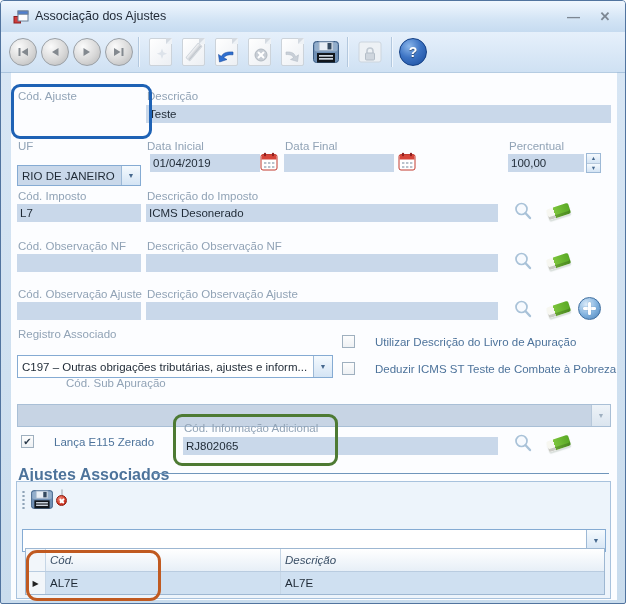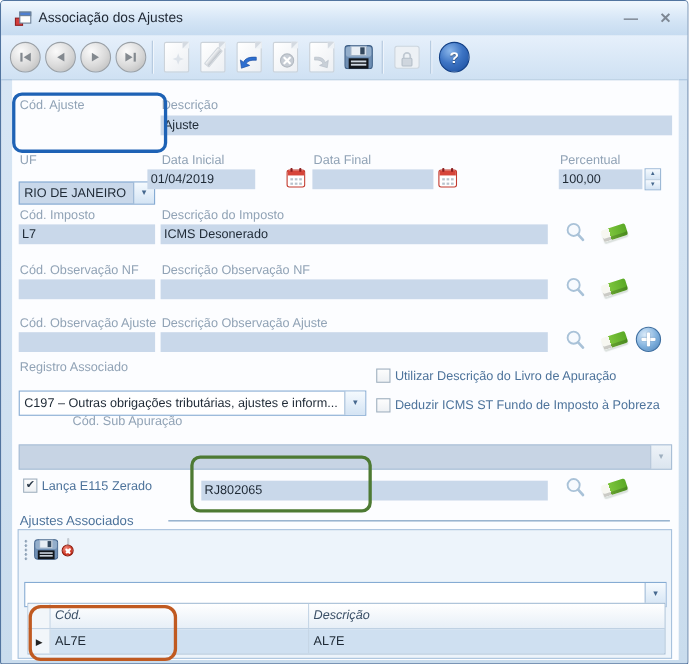--- a/index.html
+++ b/index.html
@@ -62,26 +62,26 @@
   .eraser-wrap{position:absolute;width:26px;height:22px;}
   .eraser{position:absolute;left:1px;top:6px;width:23px;height:11px;transform:rotate(-18deg);
     background:linear-gradient(90deg,#f7f7f1 0 32%,#7cc43c 32%,#5aa926);
     border-radius:2px;box-shadow:inset 0 -3px 0 rgba(0,0,0,.18),0 2px 1px rgba(120,140,120,.25);}
   .plus{position:absolute;width:23px;height:23px;border-radius:50%;
     background:radial-gradient(circle at 35% 30%,#dcecfa,#7fb0dd 55%,#4a7fb5);
     border:1px solid #3f6fa0;box-sizing:border-box;}
   .plus i{position:absolute;background:#fff;border-radius:1px;box-shadow:0 0 1px #3f6fa0;}
   .plus i.h{left:4px;top:9px;width:13px;height:3px;}
   .plus i.v{left:9px;top:4px;width:3px;height:13px;}
-  .chk{position:absolute;display:flex;align-items:center;gap:4px;white-space:nowrap;}
+  .chk{position:absolute;display:flex;align-items:center;gap:20px;white-space:nowrap;}
   .cb{width:13px;height:13px;box-sizing:border-box;border:1px solid #9fb0bf;
     background:linear-gradient(180deg,#fdfdfd,#eef1f4);display:flex;align-items:center;justify-content:center;
     font-size:10px;color:#2b3a4a;line-height:1;}
   .cb-lbl{color:#4d739b;}
-  .grp-title{position:absolute;font-weight:normal;color:#4d739b;font-size:12px;white-space:nowrap;}
+  .grp-title{position:absolute;font-weight:bold;color:#4d739b;font-size:16px;white-space:nowrap;}
   .grp-line{position:absolute;height:1px;background:#6f95bb;}
   .panel{position:absolute;border:1px solid #a8c2dd;background:#edf4fb;box-sizing:border-box;}
   .grip{position:absolute;width:3px;height:20px;
     background-image:radial-gradient(circle,#8fa3b8 1px,transparent 1.3px);background-size:3px 4px;}
   .grid{position:absolute;border:1px solid #9db7d2;background:#fff;box-sizing:border-box;}
   .g-hrow{display:flex;height:23px;background:linear-gradient(180deg,#ffffff,#e7eff7);
     border-bottom:1px solid #b9cce0;color:#3a4f66;box-sizing:border-box;font-style:italic;}
   .g-row{display:flex;height:22px;background:#cfe0f1;color:#1e2935;}
   .g-cell{box-sizing:border-box;border-right:1px solid #c6d6e6;padding:0 4px;display:flex;align-items:center;
     white-space:nowrap;overflow:hidden;}
@@ -197,29 +197,29 @@
     <div class="tb-sep"></div>
     <div class="help">
       <span>?</span>
     </div>
   </div>
 
   <div class="content"></div>
 
   <span class="lbl" style="left:17px;top:89px;">Cód. Ajuste</span>
   <span class="lbl" style="left:146px;top:89px;">Descrição</span>
-  <div class="fld" style="left:145px;top:104px;width:465px;">Ajuste</div>
+  <div class="fld" style="left:145px;top:104px;width:465px;">Teste</div>
 
   <span class="lbl" style="left:17px;top:139px;">UF</span>
   <div class="combo filled" style="left:16px;top:152px;width:124px;height:21px;">
     <span class="val">RIO DE JANEIRO</span>
     <span class="btn">▼</span>
   </div>
   <span class="lbl" style="left:146px;top:139px;">Data Inicial</span>
-  <div class="fld" style="left:133px;top:153px;width:98px;">01/04/2019</div>
+  <div class="fld" style="left:149px;top:153px;width:110px;">01/04/2019</div>
   <span class="icbtn" style="left:259px;top:151px;">
     <svg width="18" height="19" viewBox="0 0 18 19">
       <rect x="1" y="2.5" width="16" height="15.5" rx="2" fill="#fff" stroke="#c23a2e"></rect>
       <rect x="1.6" y="3" width="14.8" height="4.5" fill="#d6453a"></rect>
       <rect x="4" y="0.8" width="2" height="3.4" rx="0.8" fill="#8c1f1f"></rect>
       <rect x="12" y="0.8" width="2" height="3.4" rx="0.8" fill="#8c1f1f"></rect>
       <g fill="#b8c2cc">
           <rect x="4" y="10" width="2.4" height="2"></rect>
           <rect x="8" y="10" width="2.4" height="2"></rect>
           <rect x="12" y="10" width="2.4" height="2"></rect>
@@ -305,33 +305,34 @@
     <span class="val">C197 – Outras obrigações tributárias, ajustes e inform...</span>
     <span class="btn">▼</span>
   </div>
 
   <div class="chk" style="left:341px;top:334px;">
     <span class="cb"></span>
     <span class="cb-lbl">Utilizar Descrição do Livro de Apuração</span>
   </div>
   <div class="chk" style="left:341px;top:361px;">
     <span class="cb"></span>
-    <span class="cb-lbl">Deduzir ICMS ST Fundo de Imposto à Pobreza</span>
+    <span class="cb-lbl">Deduzir ICMS ST Teste de Combate à Pobreza</span>
   </div>
 
   <span class="lbl" style="left:17px;top:376px;margin-left:48px;">Cód. Sub Apuração</span>
   <div class="combo disabled" style="left:16px;top:391px;width:594px;height:23px;">
     <span class="val"></span>
     <span class="btn">▼</span>
   </div>
 
   <div class="chk" style="left:20px;top:434px;">
     <span class="cb">✔</span>
     <span class="cb-lbl">Lança E115 Zerado</span>
   </div>
+  <span class="lbl" style="left:183px;top:421px;">Cód. Informação Adicional</span>
   <div class="fld" style="left:182px;top:436px;width:315px;">RJ802065</div>
   <span class="icbtn" style="left:512px;top:432px;">
     <svg width="20" height="21" viewBox="0 0 20 21">
         <circle cx="8.5" cy="8" r="5.5" fill="#f2f8fd" fill-opacity="0.55" stroke="#a9c2d8" stroke-width="1.7"></circle>
         <line x1="12.6" y1="12.2" x2="17" y2="17" stroke="#a9c2d8" stroke-width="2.4" stroke-linecap="round"></line>
       </svg>
   </span>
   <span class="eraser-wrap" style="left:545px;top:431px;">
       <span class="eraser"></span>
     </span>

